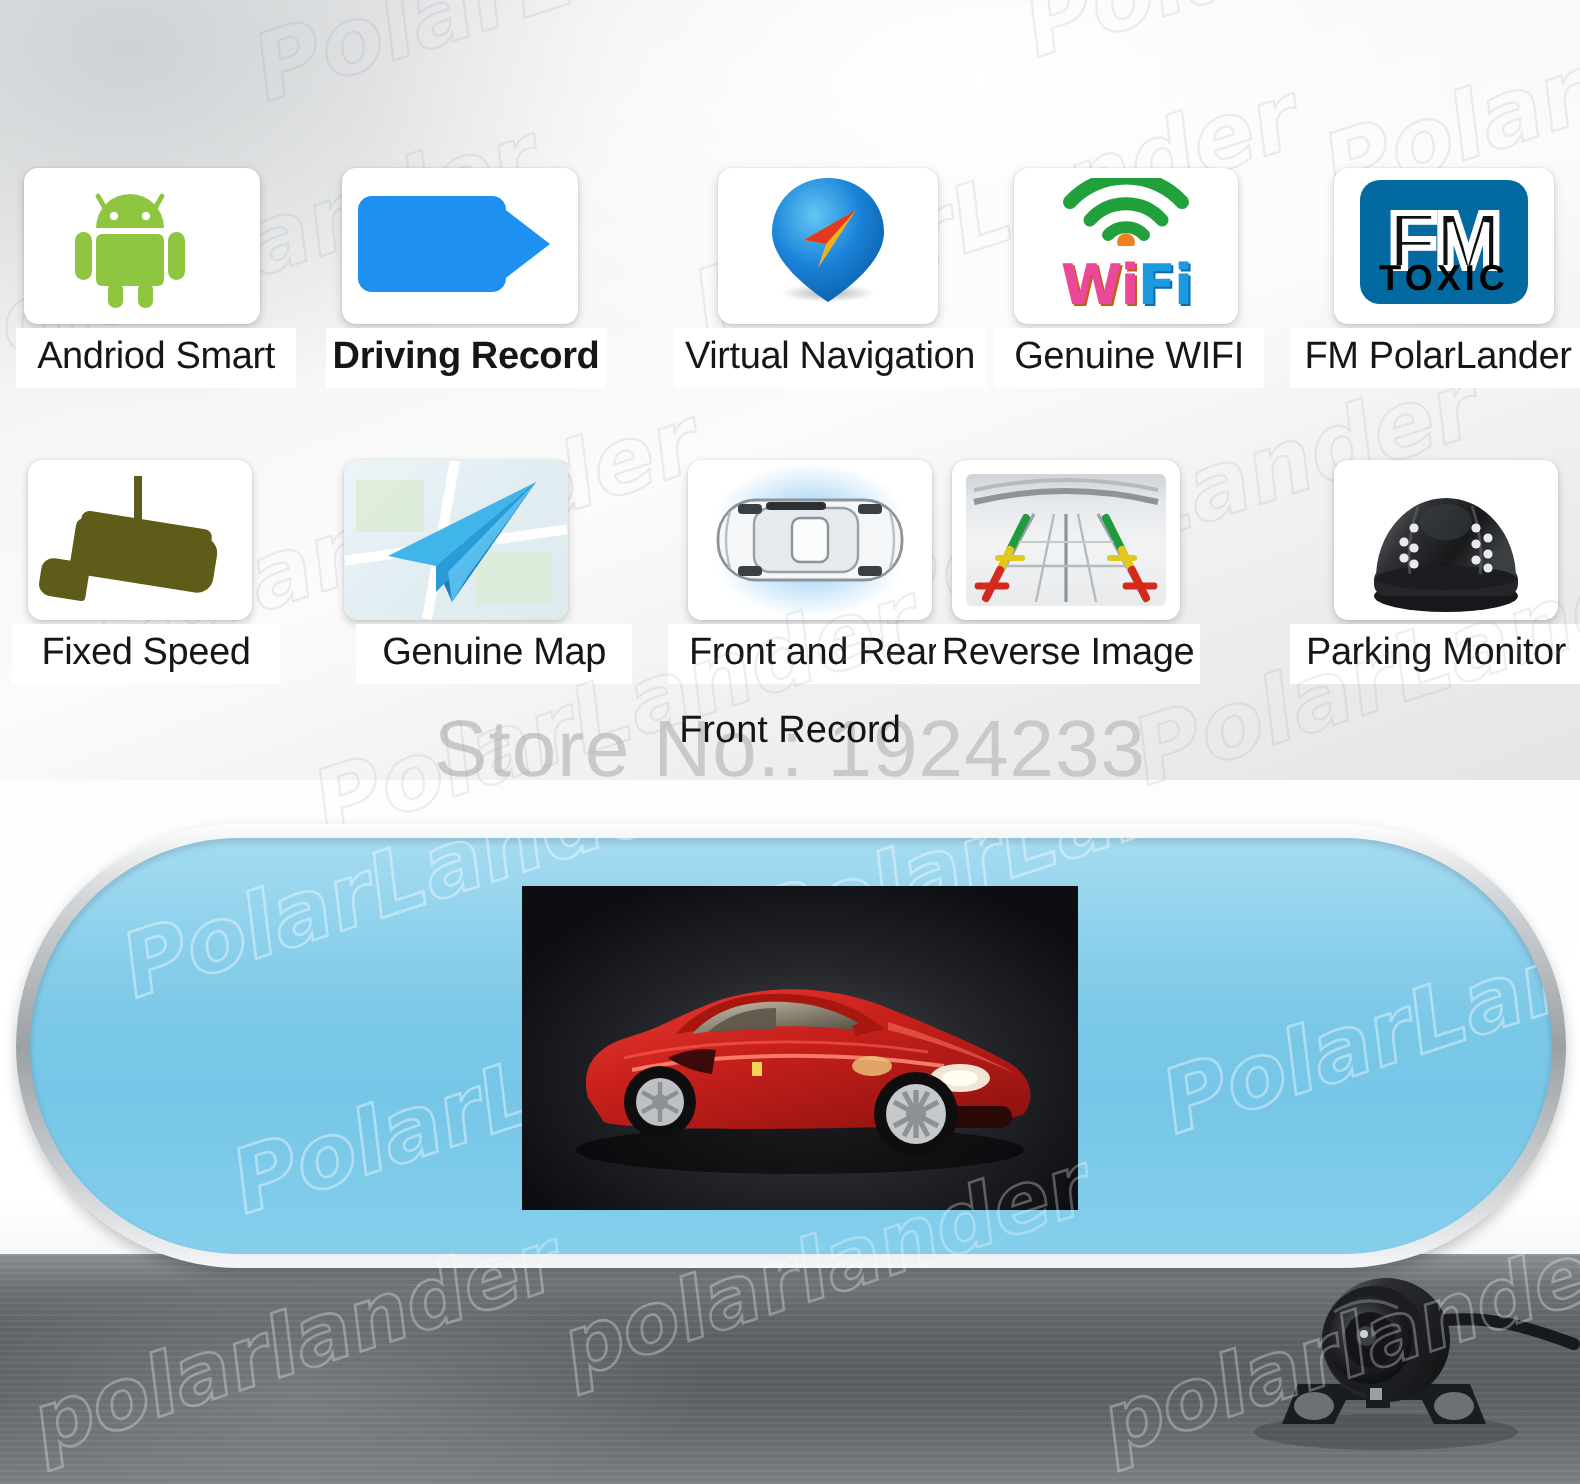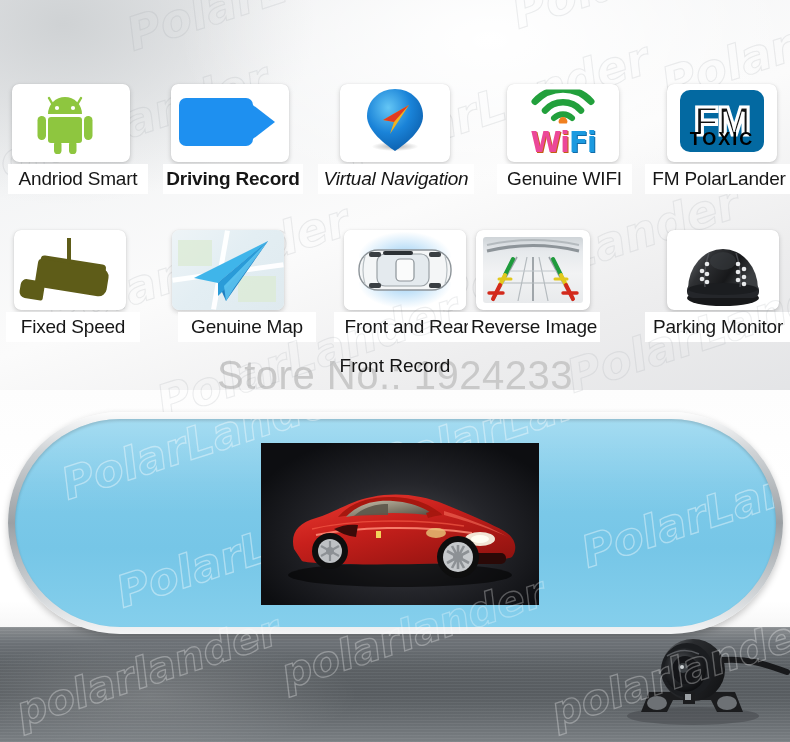--- a/index.html
+++ b/index.html
@@ -212,21 +212,21 @@
     <div class="cell" style="left:163px;top:84px;width:140px;height:116px;font-weight:bold;">
       <div class="tile" style="left:8px;top:0;width:118px;height:78px;">
         <div class="cam-body"></div>
         <div class="cam-lens"></div>
       </div>
       <div class="labelband" style="left:0;top:80px;width:140px;height:30px;">
         <span class="labeltext">Driving Record</span>
       </div>
     </div>
 
-    <div class="cell" style="left:318px;top:84px;width:156px;height:116px;font-style:italic;">
+    <div class="cell" style="left:337px;top:84px;width:156px;height:116px;">
       <div class="tile" style="left:22px;top:0;width:110px;height:78px;">
         <div class="pin-shadow"></div>
         <svg class="pin" width="62" height="66" viewBox="0 0 62 66">
           <defs>
             <radialGradient id="pinG" cx="38%" cy="30%" r="78%">
               <stop offset="0%" stop-color="#64c6f5"></stop>
               <stop offset="52%" stop-color="#1a83d8"></stop>
               <stop offset="100%" stop-color="#0a5ba8"></stop>
             </radialGradient>
           </defs>

